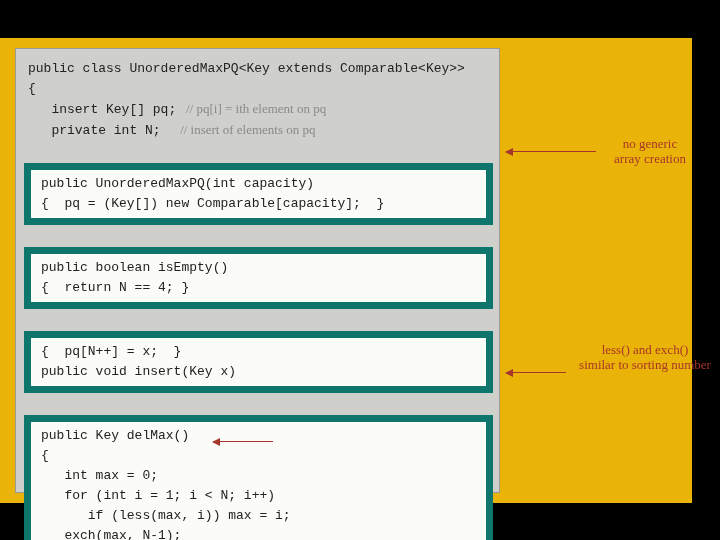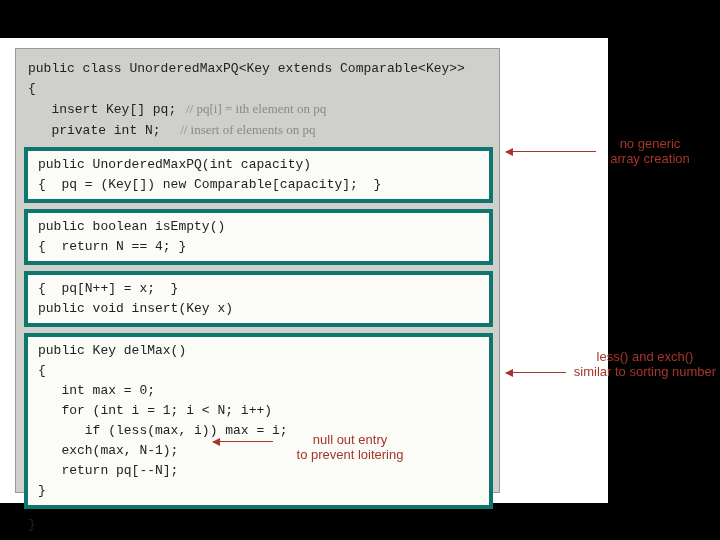--- a/index.html
+++ b/index.html
@@ -8,55 +8,55 @@
     width: 720px;
     height: 540px;
     overflow: hidden;
     position: relative;
     font-family: Consolas, Monaco, 'Courier New', monospace;
   }
   .slide-wrap {
     position: absolute;
     left: 0;
     top: 38px;
-    width: 608px;
+    width: 692px;
     height: 465px;
-    background: #ffffff;
+    background: #eab308;
   }
   .code-panel {
     position: absolute;
     left: 15px;
     top: 10px;
     width: 485px;
     height: 445px;
     background: #cfcfcb;
     border: 1px solid #9a9a95;
     padding: 10px 8px 8px 12px;
     font-size: 13px;
     line-height: 20px;
     color: #222;
   }
   .code-line { white-space: pre; }
   .comment { color: #8a8a86; font-family: Liberation Serif, serif; }
   .hl-block {
     background: #fbfbf8;
-    border: 4px solid #0f766e;
-    margin: 6px -2px 6px -4px;
+    border: 7px solid #0f766e;
+    margin: 22px -2px 6px -4px;
     padding: 4px 0 4px 10px;
   }
   .annot {
     position: absolute;
-    font-family: Liberation Sans, sans-serif;
+    font-family: Liberation Serif, serif;
     font-size: 13px;
     line-height: 15px;
     color: #a6362a;
     text-align: center;
   }
   .annot-1 { left: 600px; top: 98px; width: 100px; }
-  .annot-2 { left: 570px; top: 311px; width: 150px; }
+  .annot-2 { left: 570px; top: 304px; width: 150px; }
   .annot-3 { left: 280px; top: 394px; width: 140px; }
   .arrow {
     position: absolute;
     height: 0;
     border-top: 1px solid #a6362a;
   }
   .arrow::before {
     content: "";
     position: absolute;
     left: -1px;
@@ -116,18 +116,14 @@
     <span>array creation</span>
   </div>
 
   <div class="arrow ar-2"></div>
   <div class="annot annot-2">
     <span>less() and exch()</span><br>
     <span>similar to sorting number</span>
   </div>
 
   <div class="arrow ar-3"></div>
-  <div class="annot annot-3">
-    <span>null out entry</span><br>
-    <span>to prevent loitering</span>
-  </div>
 
 </div>
 
 </body></html>

